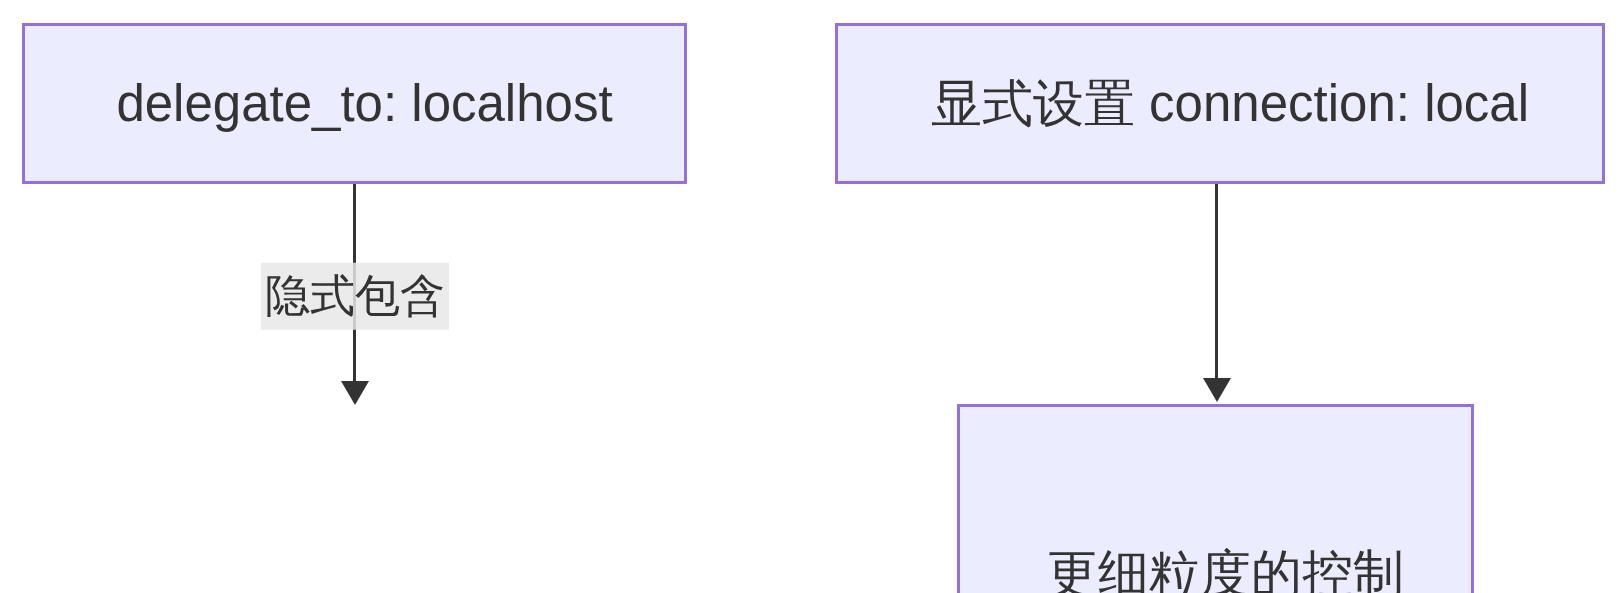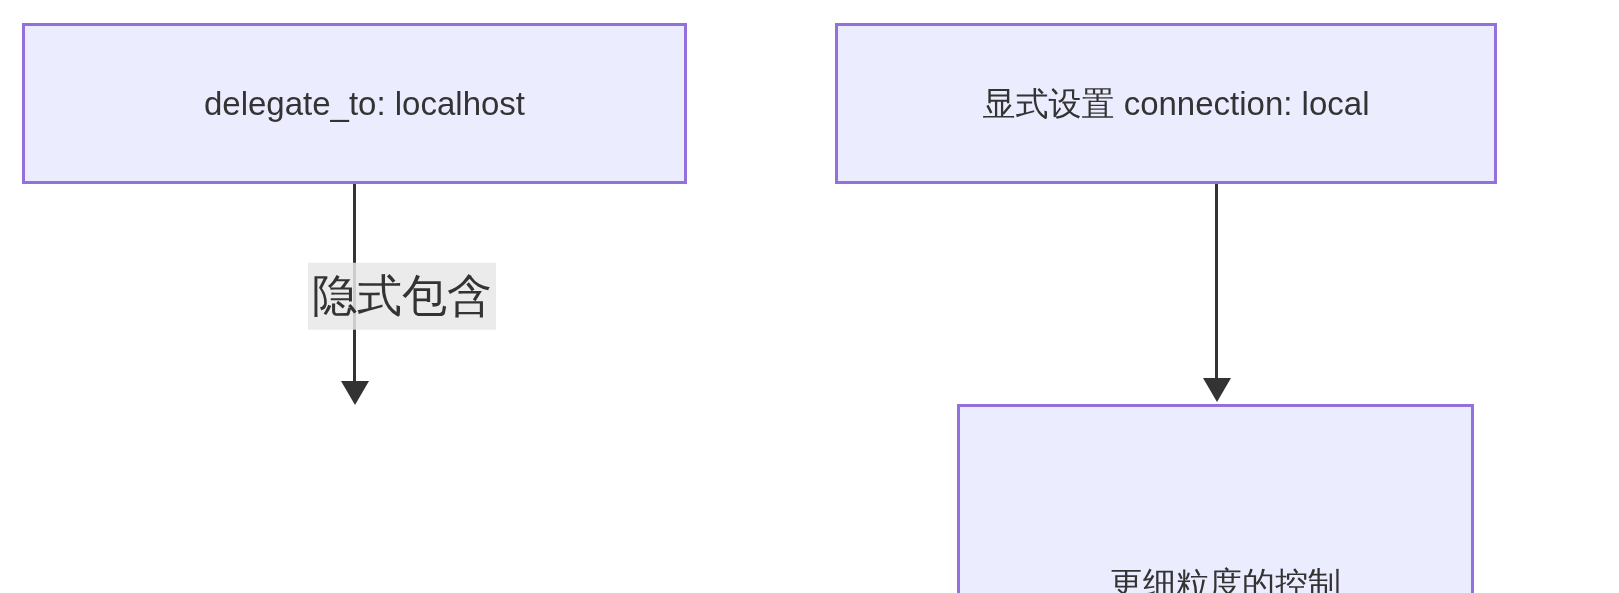--- a/index.html
+++ b/index.html
@@ -15,32 +15,32 @@
     background: var(--background, #ffffff);
     font-family: "Liberation Sans", "DejaVu Sans", sans-serif;
     overflow: hidden;
   }
   .node {
     position: absolute;
     box-sizing: border-box;
     background: var(--node-fill, #ececff);
     border: 3px solid var(--node-border, #9370db);
     color: var(--text, #333333);
-    font-size: 33px;
+    font-size: 51px;
     line-height: 1.2;
     display: flex;
     align-items: center;
     justify-content: center;
     text-align: center;
     white-space: nowrap;
     padding-left: 20px;
   }
   .node-a { left: 22px;  top: 23px;  width: 665px; height: 161px; }
   .node-b { left: 81px;  top: 407px; width: 550px; height: 162px; }
-  .node-c { left: 835px; top: 23px;  width: 662px; height: 161px; }
+  .node-c { left: 835px; top: 23px;  width: 770px; height: 161px; }
   .node-d { left: 957px; top: 404px; width: 517px; height: 203px; align-items: flex-end; }
 
   .edge-line {
     position: absolute;
     width: 3px;
     background: var(--edge, #333333);
   }
   .edge-line-1 { left: 353px;  top: 184px; height: 199px; }
   .edge-line-2 { left: 1215px; top: 184px; height: 196px; }
 
@@ -59,21 +59,20 @@
     position: absolute;
     left: 355px;
     top: 296px;
     transform: translate(-50%, -50%);
     background: rgba(232, 232, 232, 0.85);
     color: var(--text, #333333);
     font-size: 45px;
     line-height: 1.3;
     padding: 4px 4px;
     white-space: nowrap;
-    margin-left: 47px;
   }
 </style>
 </head>
 <body>
 
 <div class="canvas">
 
   <div class="node node-a">
     <span>delegate_to: localhost</span>
   </div>

